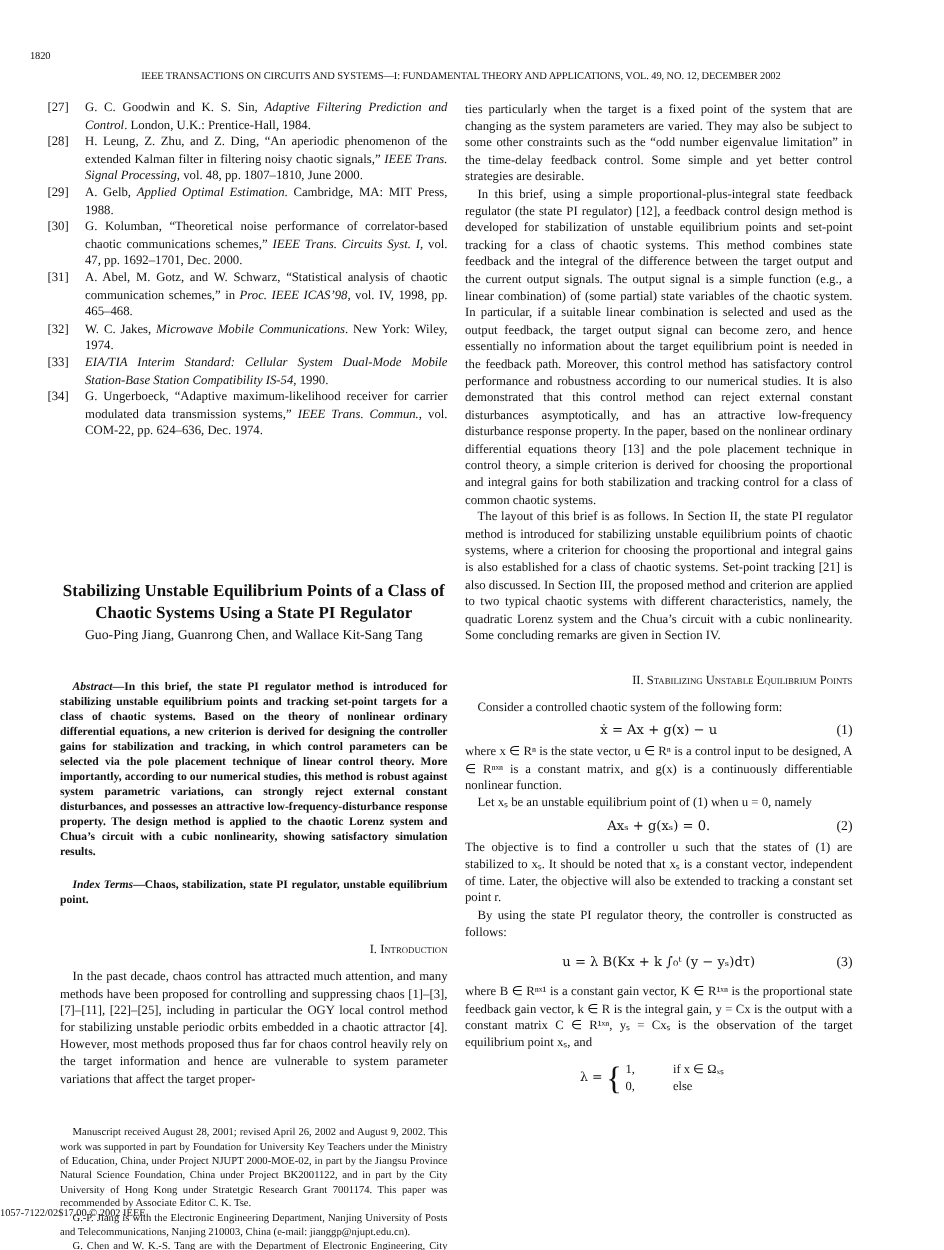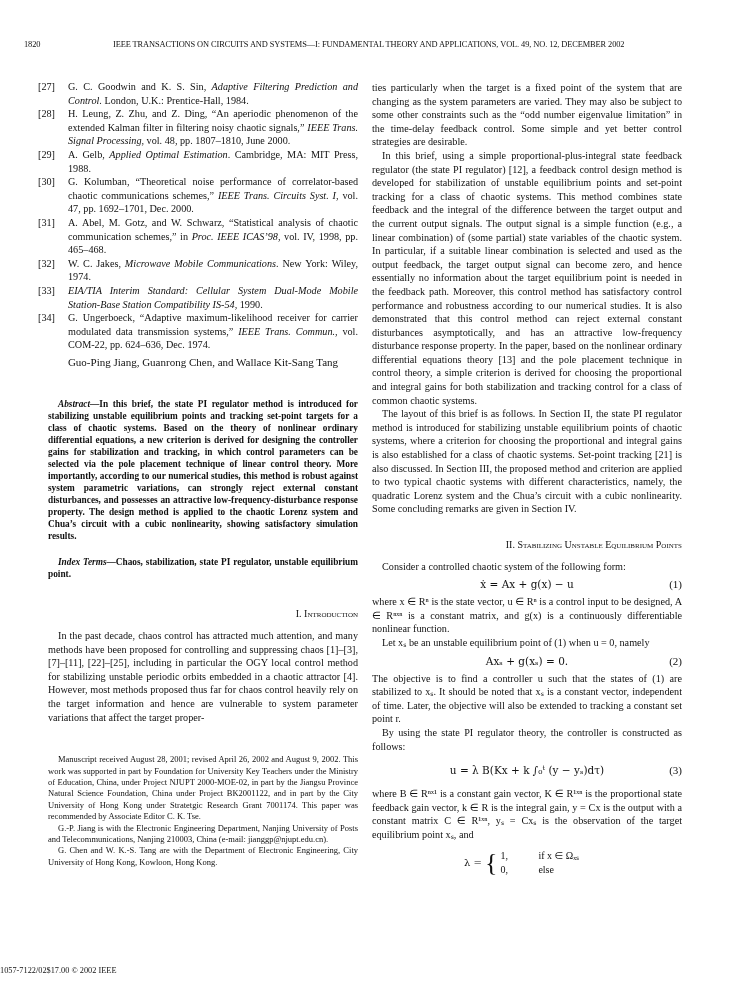--- a/index.html
+++ b/index.html
@@ -1,20 +1,20 @@
 <!DOCTYPE html>
 <html><head>
 <meta charset="utf-8">
 <style>
   html, body { margin:0; padding:0; background:#fff; }
   body { width:755px; height:1000px; position:relative; overflow:hidden;
          font-family:"Liberation Serif", serif; color:#111; }
   .running-head { position:absolute; top:40px; left:24px; width:700px; font-size:8.4px; letter-spacing:-0.1px; }
   .running-head .pn { position:absolute; left:0; top:0; }
-  .running-head .jt { position:absolute; left:89px; top:0; white-space:nowrap; }
+  .running-head .jt { position:absolute; left:89px; top:16px; white-space:nowrap; }
   .col { position:absolute; top:80px; width:310px; font-size:10.2px; line-height:13.6px; text-align:justify; }
   .col-left { left:48px; }
   .col-right { left:372px; top:81px; }
   .ref { position:relative; padding-left:20px; text-indent:0; margin:0; }
   .ref .num { position:absolute; left:-10px; top:0; }
   .ref i { font-style:italic; }
   .refs { margin-left:-10px; padding-left:10px; }
   .title { text-align:center; font-weight:bold; font-size:13.6px; line-height:17px; margin-top:112px; }
   .authors { text-align:center; font-size:11px; margin-top:4px; }
   .abstract { font-weight:bold; font-size:9.3px; line-height:12px; margin-top:29px; text-indent:10px; text-align:justify; }
@@ -47,20 +47,21 @@
     <p class="ref"><span class="num">[27]</span><span>G. C. Goodwin and K. S. Sin, </span><i>Adaptive Filtering Prediction and Control</i><span>.   London, U.K.: Prentice-Hall, 1984.</span></p>
     <p class="ref"><span class="num">[28]</span><span>H. Leung, Z. Zhu, and Z. Ding, “An aperiodic phenomenon of the extended Kalman filter in filtering noisy chaotic signals,” </span><i>IEEE Trans. Signal Processing</i><span>, vol. 48, pp. 1807–1810, June 2000.</span></p>
     <p class="ref"><span class="num">[29]</span><span>A. Gelb, </span><i>Applied Optimal Estimation</i><span>.   Cambridge, MA: MIT Press, 1988.</span></p>
     <p class="ref"><span class="num">[30]</span><span>G. Kolumban, “Theoretical noise performance of correlator-based chaotic communications schemes,” </span><i>IEEE Trans. Circuits Syst. I</i><span>, vol. 47, pp. 1692–1701, Dec. 2000.</span></p>
     <p class="ref"><span class="num">[31]</span><span>A. Abel, M. Gotz, and W. Schwarz, “Statistical analysis of chaotic communication schemes,” in </span><i>Proc. IEEE ICAS’98</i><span>, vol. IV, 1998, pp. 465–468.</span></p>
     <p class="ref"><span class="num">[32]</span><span>W. C. Jakes, </span><i>Microwave Mobile Communications</i><span>.   New York: Wiley, 1974.</span></p>
     <p class="ref"><span class="num">[33]</span><span></span><i>EIA/TIA Interim Standard: Cellular System Dual-Mode Mobile Station-Base Station Compatibility IS-54</i><span>, 1990.</span></p>
     <p class="ref"><span class="num">[34]</span><span>G. Ungerboeck, “Adaptive maximum-likelihood receiver for carrier modulated data transmission systems,” </span><i>IEEE Trans. Commun.</i><span>, vol. COM-22, pp. 624–636, Dec. 1974.</span></p>
   </div>
 
+  <div class="title">Stabilizing Unstable Equilibrium Points of a Class of Chaotic Systems Using a State PI Regulator</div>
   <div class="authors">Guo-Ping Jiang, Guanrong Chen, and Wallace Kit-Sang Tang</div>
 
   <div class="abstract"><span class="lead">Abstract</span><span>—In this brief, the state PI regulator method is introduced for stabilizing unstable equilibrium points and tracking set-point targets for a class of chaotic systems. Based on the theory of nonlinear ordinary differential equations, a new criterion is derived for designing the controller gains for stabilization and tracking, in which control parameters can be selected via the pole placement technique of linear control theory. More importantly, according to our numerical studies, this method is robust against system parametric variations, can strongly reject external constant disturbances, and possesses an attractive low-frequency-disturbance response property. The design method is applied to the chaotic Lorenz system and Chua’s circuit with a cubic nonlinearity, showing satisfactory simulation results.</span></div>
 
   <div class="index"><span class="lead">Index Terms</span><span>—Chaos, stabilization, state PI regulator, unstable equilibrium point.</span></div>
 
   <div class="sec"><span>I. </span><span class="sc">Introduction</span></div>
   <p class="body">In the past decade, chaos control has attracted much attention, and many methods have been proposed for controlling and suppressing chaos [1]–[3], [7]–[11], [22]–[25], including in particular the OGY local control method for stabilizing unstable periodic orbits embedded in a chaotic attractor [4]. However, most methods proposed thus far for chaos control heavily rely on the target information and hence are vulnerable to system parameter variations that affect the target proper-</p>
 
   <div class="footnote">

